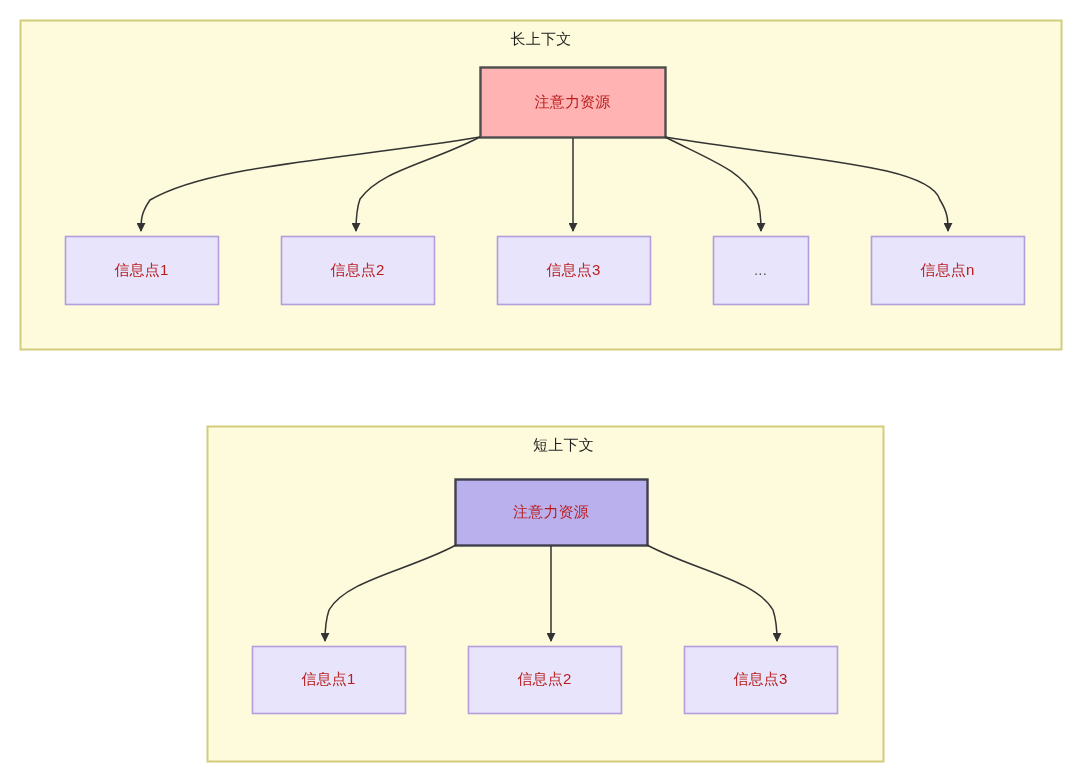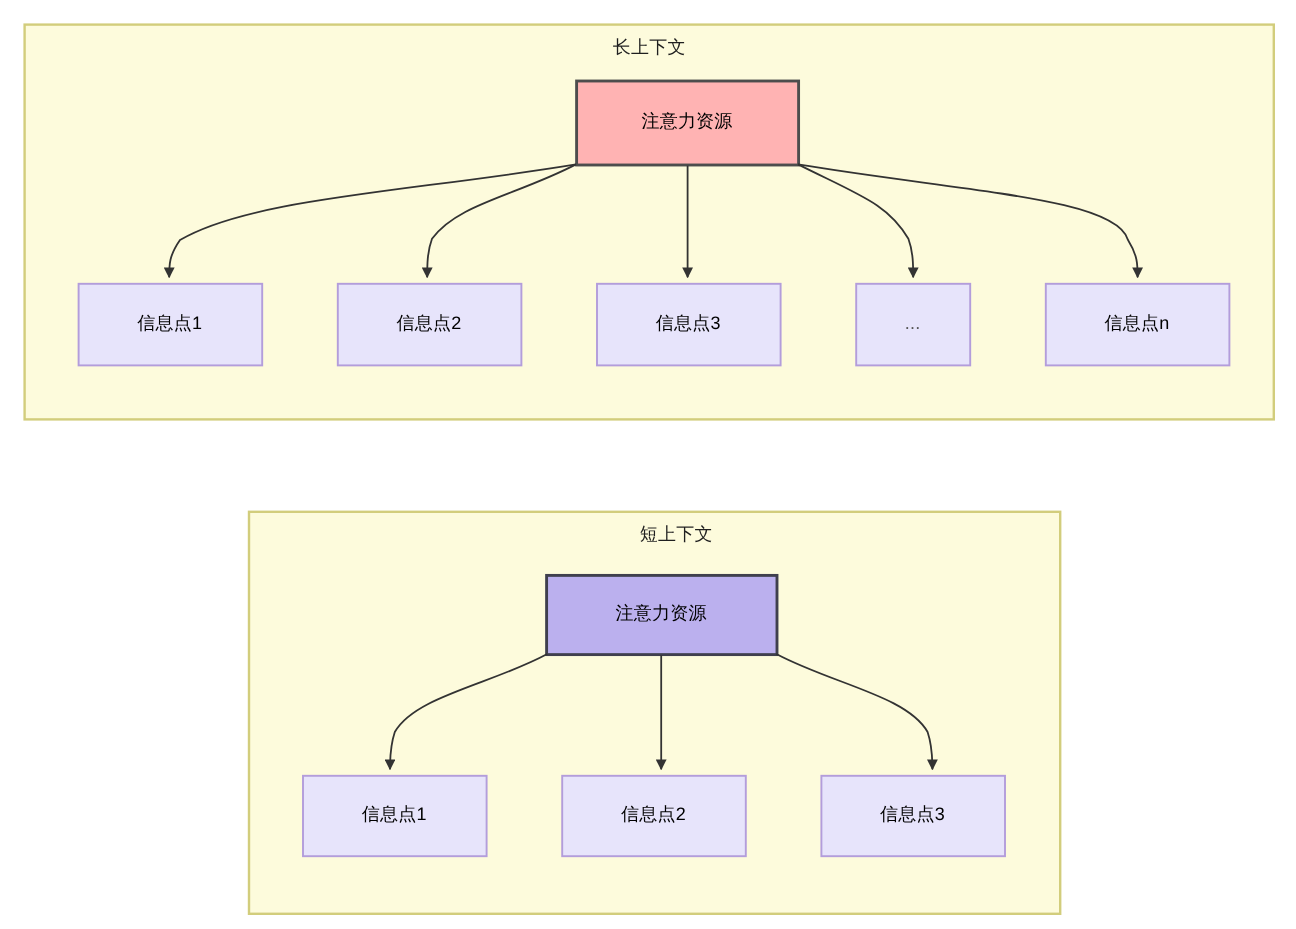--- a/index.html
+++ b/index.html
@@ -25,21 +25,21 @@
     left: 0; top: 0;
     width: 1080px;
     height: 774px;
   }
   .node-label {
     position: absolute;
     display: flex;
     align-items: center;
     justify-content: center;
     text-align: center;
-    color: #000000;
+    color: #b91c1c;
     font-size: 15px;
     line-height: 1.25;
     letter-spacing: 0.2px;
     pointer-events: none;
     white-space: nowrap;
   }
   .panel-title {
     position: absolute;
     display: flex;
     align-items: center;

